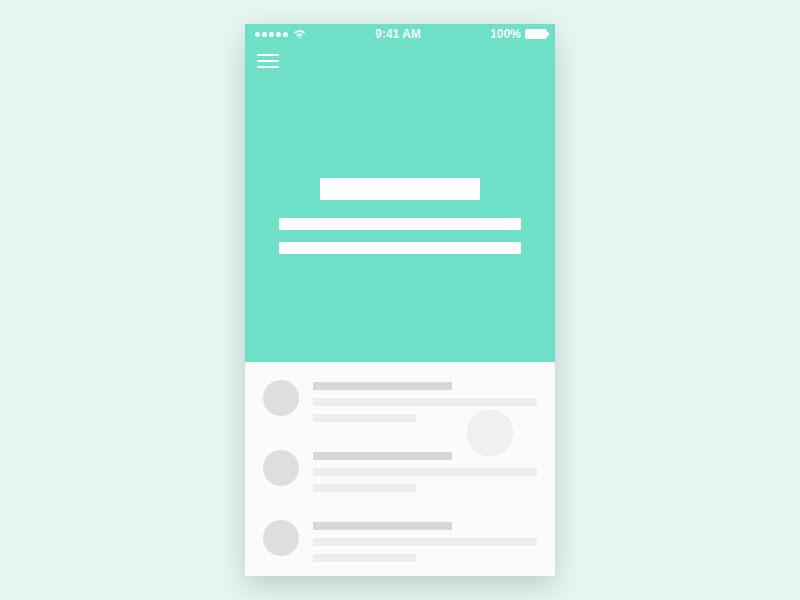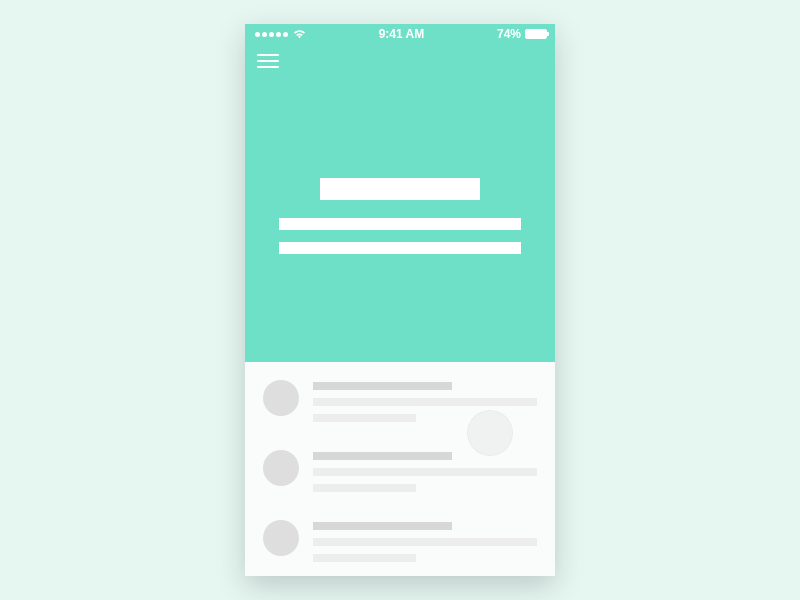--- a/index.html
+++ b/index.html
@@ -100,21 +100,21 @@
             <span></span>
         </div>
         <div class="wifi">
           <svg width="13" height="10" viewBox="0 0 13 10">
               <path fill="#fff" d="M6.5 9.2L8 7.6c-.8-.8-2.2-.8-3 0L6.5 9.2zM3.2 5.8l1.2 1.2c1.2-1.1 3-1.1 4.2 0l1.2-1.2C8 4.1 5 4.1 3.2 5.8zM1 3.6l1.2 1.2c2.4-2.3 6.2-2.3 8.6 0L12 3.6C8.9.6 4.1.6 1 3.6z"></path>
             </svg>
         </div>
       </div>
       <div>9:41 AM</div>
       <div class="status-right">
-        <span>74%</span>
+        <span>100%</span>
         <div class="battery"></div>
       </div>
     </div>
     <div class="nav-row">
       <div class="hamburger">
         <div></div>
           <div></div>
           <div></div>
       </div>
     </div>

